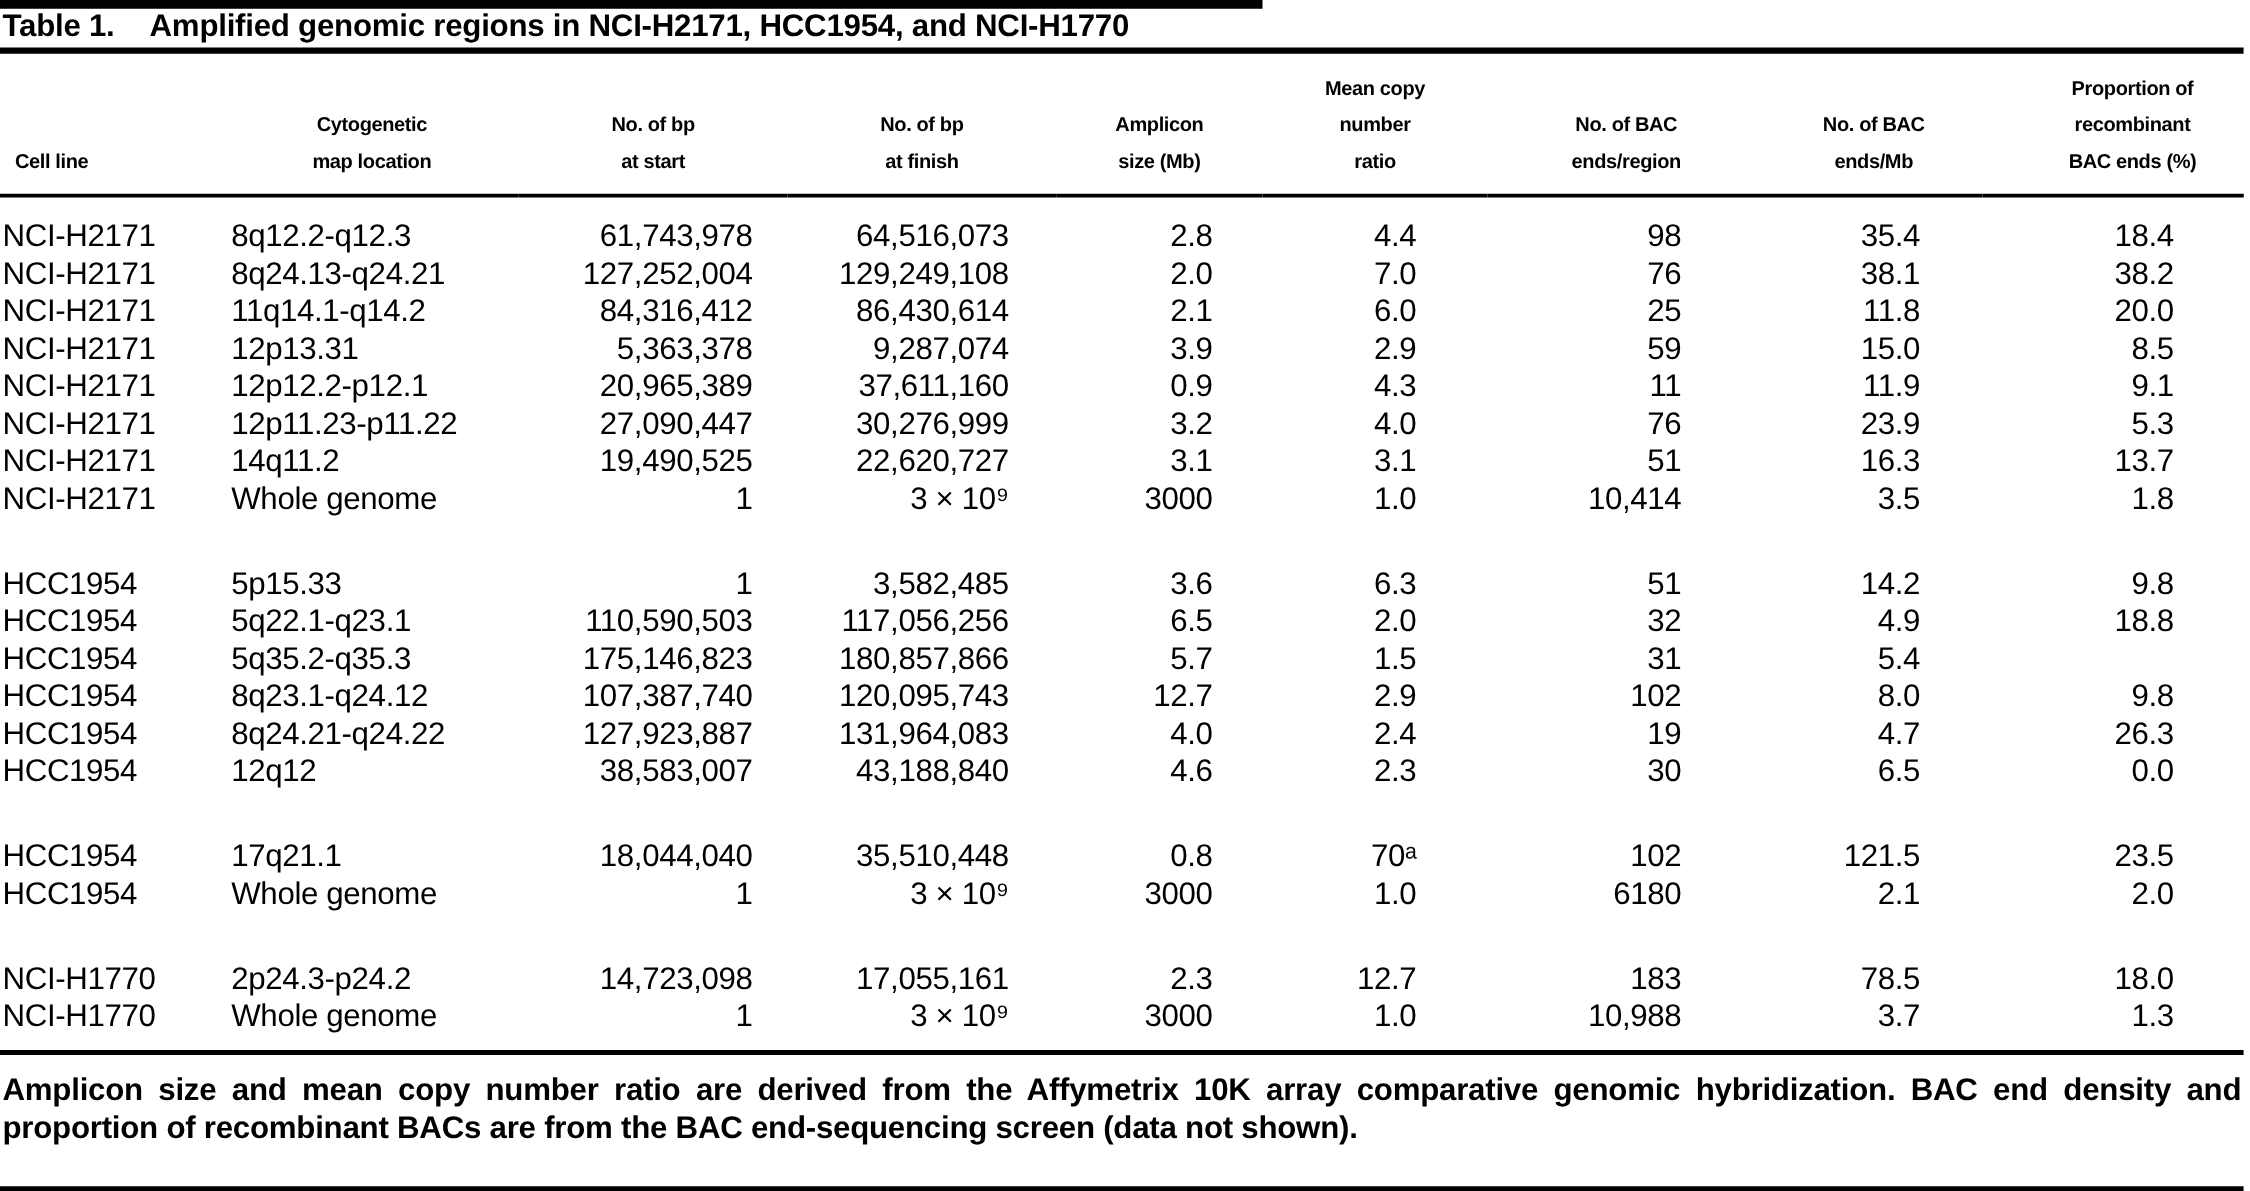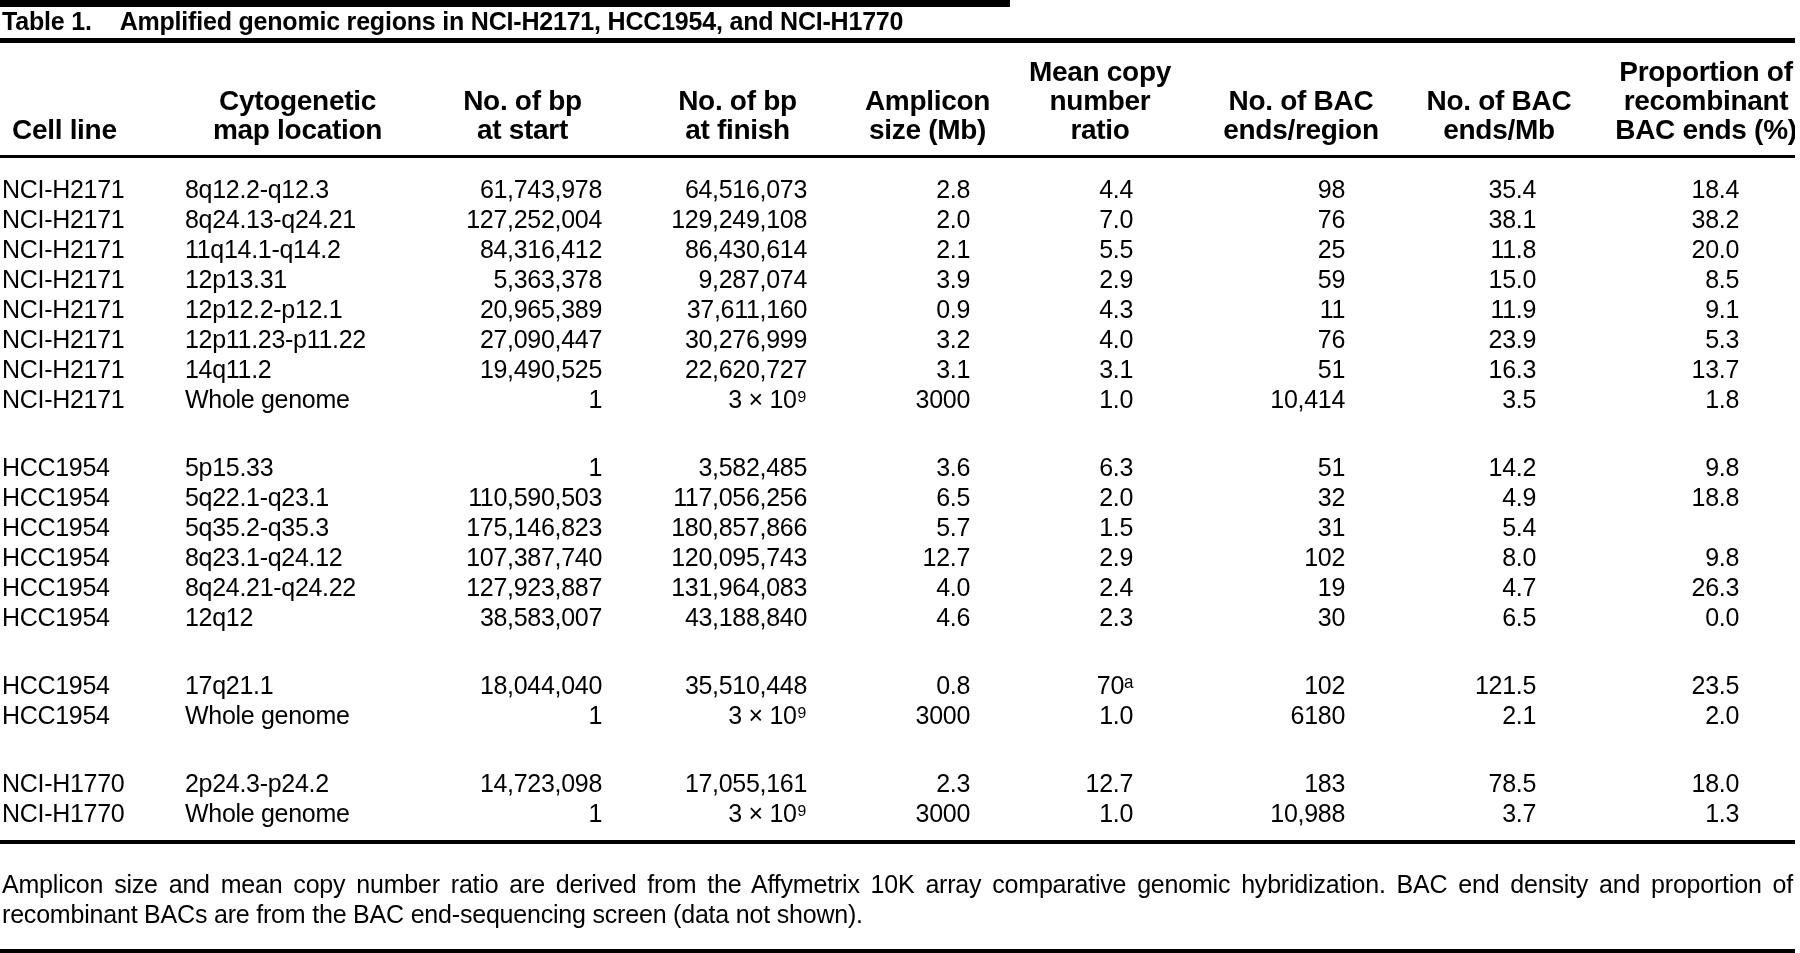--- a/index.html
+++ b/index.html
@@ -49,21 +49,21 @@
   col:nth-child(1) { width: 180px; }
   col:nth-child(2) { width: 235px; }
   col:nth-child(3) { width: 215px; }
   col:nth-child(4) { width: 215px; }
   col:nth-child(5) { width: 165px; }
   col:nth-child(6) { width: 180px; }
   col:nth-child(7) { width: 222px; }
   col:nth-child(8) { width: 174px; }
   col:nth-child(9) { width: 214px; }
   thead th {
-    font-size: 28px;
+    font-size: 16px;
     font-weight: 700;
     line-height: 29px;
     vertical-align: bottom;
     text-align: center;
     padding: 14px 0 11px 0;
     letter-spacing: -0.3px;
   }
   thead tr { border-bottom: 3px solid #000000; }
   thead th:nth-child(1) { text-align: left; padding-left: 12px; }
   thead th:nth-child(9) { padding-left: 26px; }
@@ -84,24 +84,25 @@
   tbody td:nth-child(5) { padding-right: 40px; }
   tbody td:nth-child(6) { padding-right: 57px; }
   tbody td:nth-child(7) { padding-right: 67px; }
   tbody td:nth-child(8) { padding-right: 50px; }
   tbody td:nth-child(9) { padding-right: 61px; }
   tbody tr.top-pad-row td { height: 16px; line-height: 16px; }
   tbody tr.gap-row td { height: 38px; line-height: 38px; }
   tbody tr.bottom-pad-row td { height: 12px; line-height: 12px; }
   .rule-above-notes { height: 4px; }
   .notes {
-    padding: 25px 2px 6px 2px;
+    padding: 13px 2px 6px 2px;
     font-size: 25px;
     line-height: 30px;
     letter-spacing: -0.2px;
+    font-weight: bold;
   }
   .notes p { margin: 0; }
   .note-general { text-align: justify; }
   .note-marked sup {
     font-size: 15px;
     line-height: 0;
     vertical-align: super;
   }
   .note-marked i { font-style: italic; }
   .rule-bottom {
@@ -174,21 +175,21 @@
           <td>76</td>
           <td>38.1</td>
           <td>38.2</td>
         </tr>
         <tr>
           <td>NCI-H2171</td>
           <td>11q14.1-q14.2</td>
           <td>84,316,412</td>
           <td>86,430,614</td>
           <td>2.1</td>
-          <td>5.5</td>
+          <td>6.0</td>
           <td>25</td>
           <td>11.8</td>
           <td>20.0</td>
         </tr>
         <tr>
           <td>NCI-H2171</td>
           <td>12p13.31</td>
           <td>5,363,378</td>
           <td>9,287,074</td>
           <td>3.9</td>

